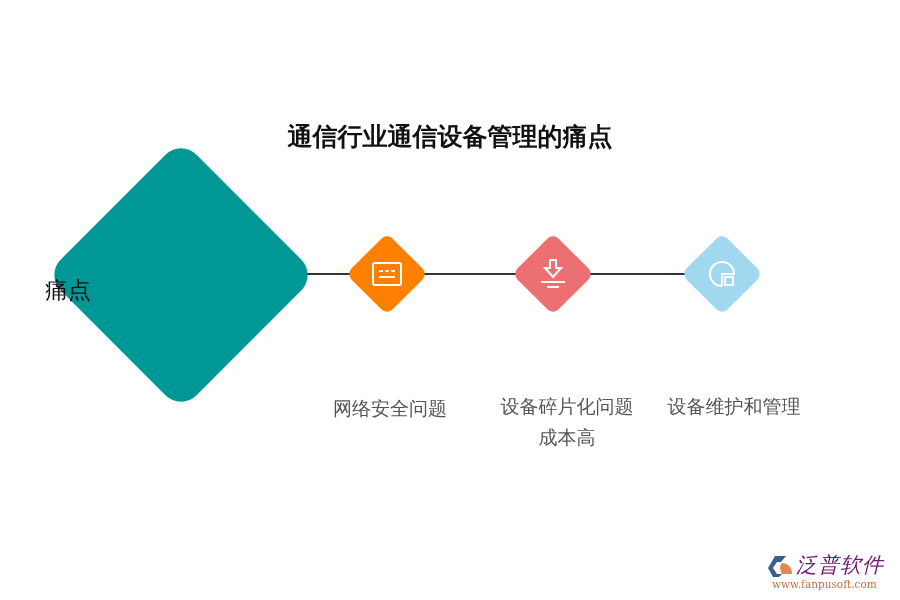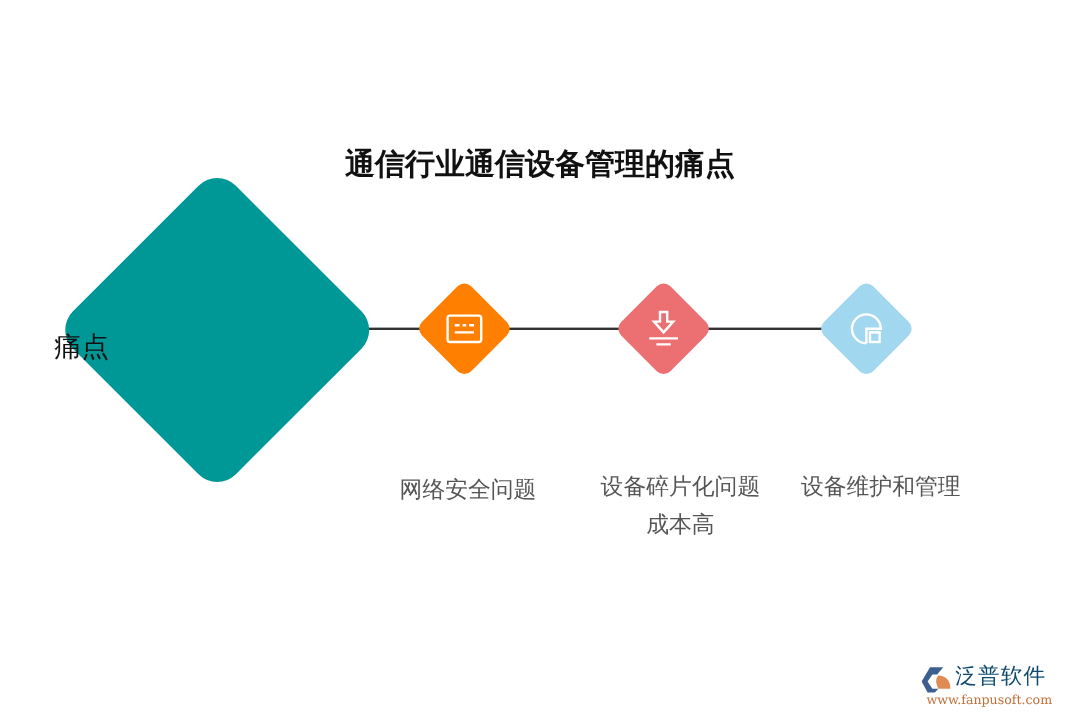--- a/index.html
+++ b/index.html
@@ -102,24 +102,25 @@
       position: absolute;
       left: 0;
       top: 3px;
       width: 26px;
       height: 24px;
     }
     .logo-text {
       position: absolute;
       left: 28px;
       top: 0px;
-      font-size: 18px;
-      color: #0c4a6e;
+      font-size: 21px;
+      color: #701a75;
       white-space: nowrap;
       letter-spacing: 1px;
+      font-style: italic;
     }
     .logo-url {
       position: absolute;
       left: 4px;
       top: 27px;
       font-family: "DejaVu Serif", "Liberation Serif", serif;
       font-size: 10.5px;
       color: #c0703a;
       white-space: nowrap;
     }

